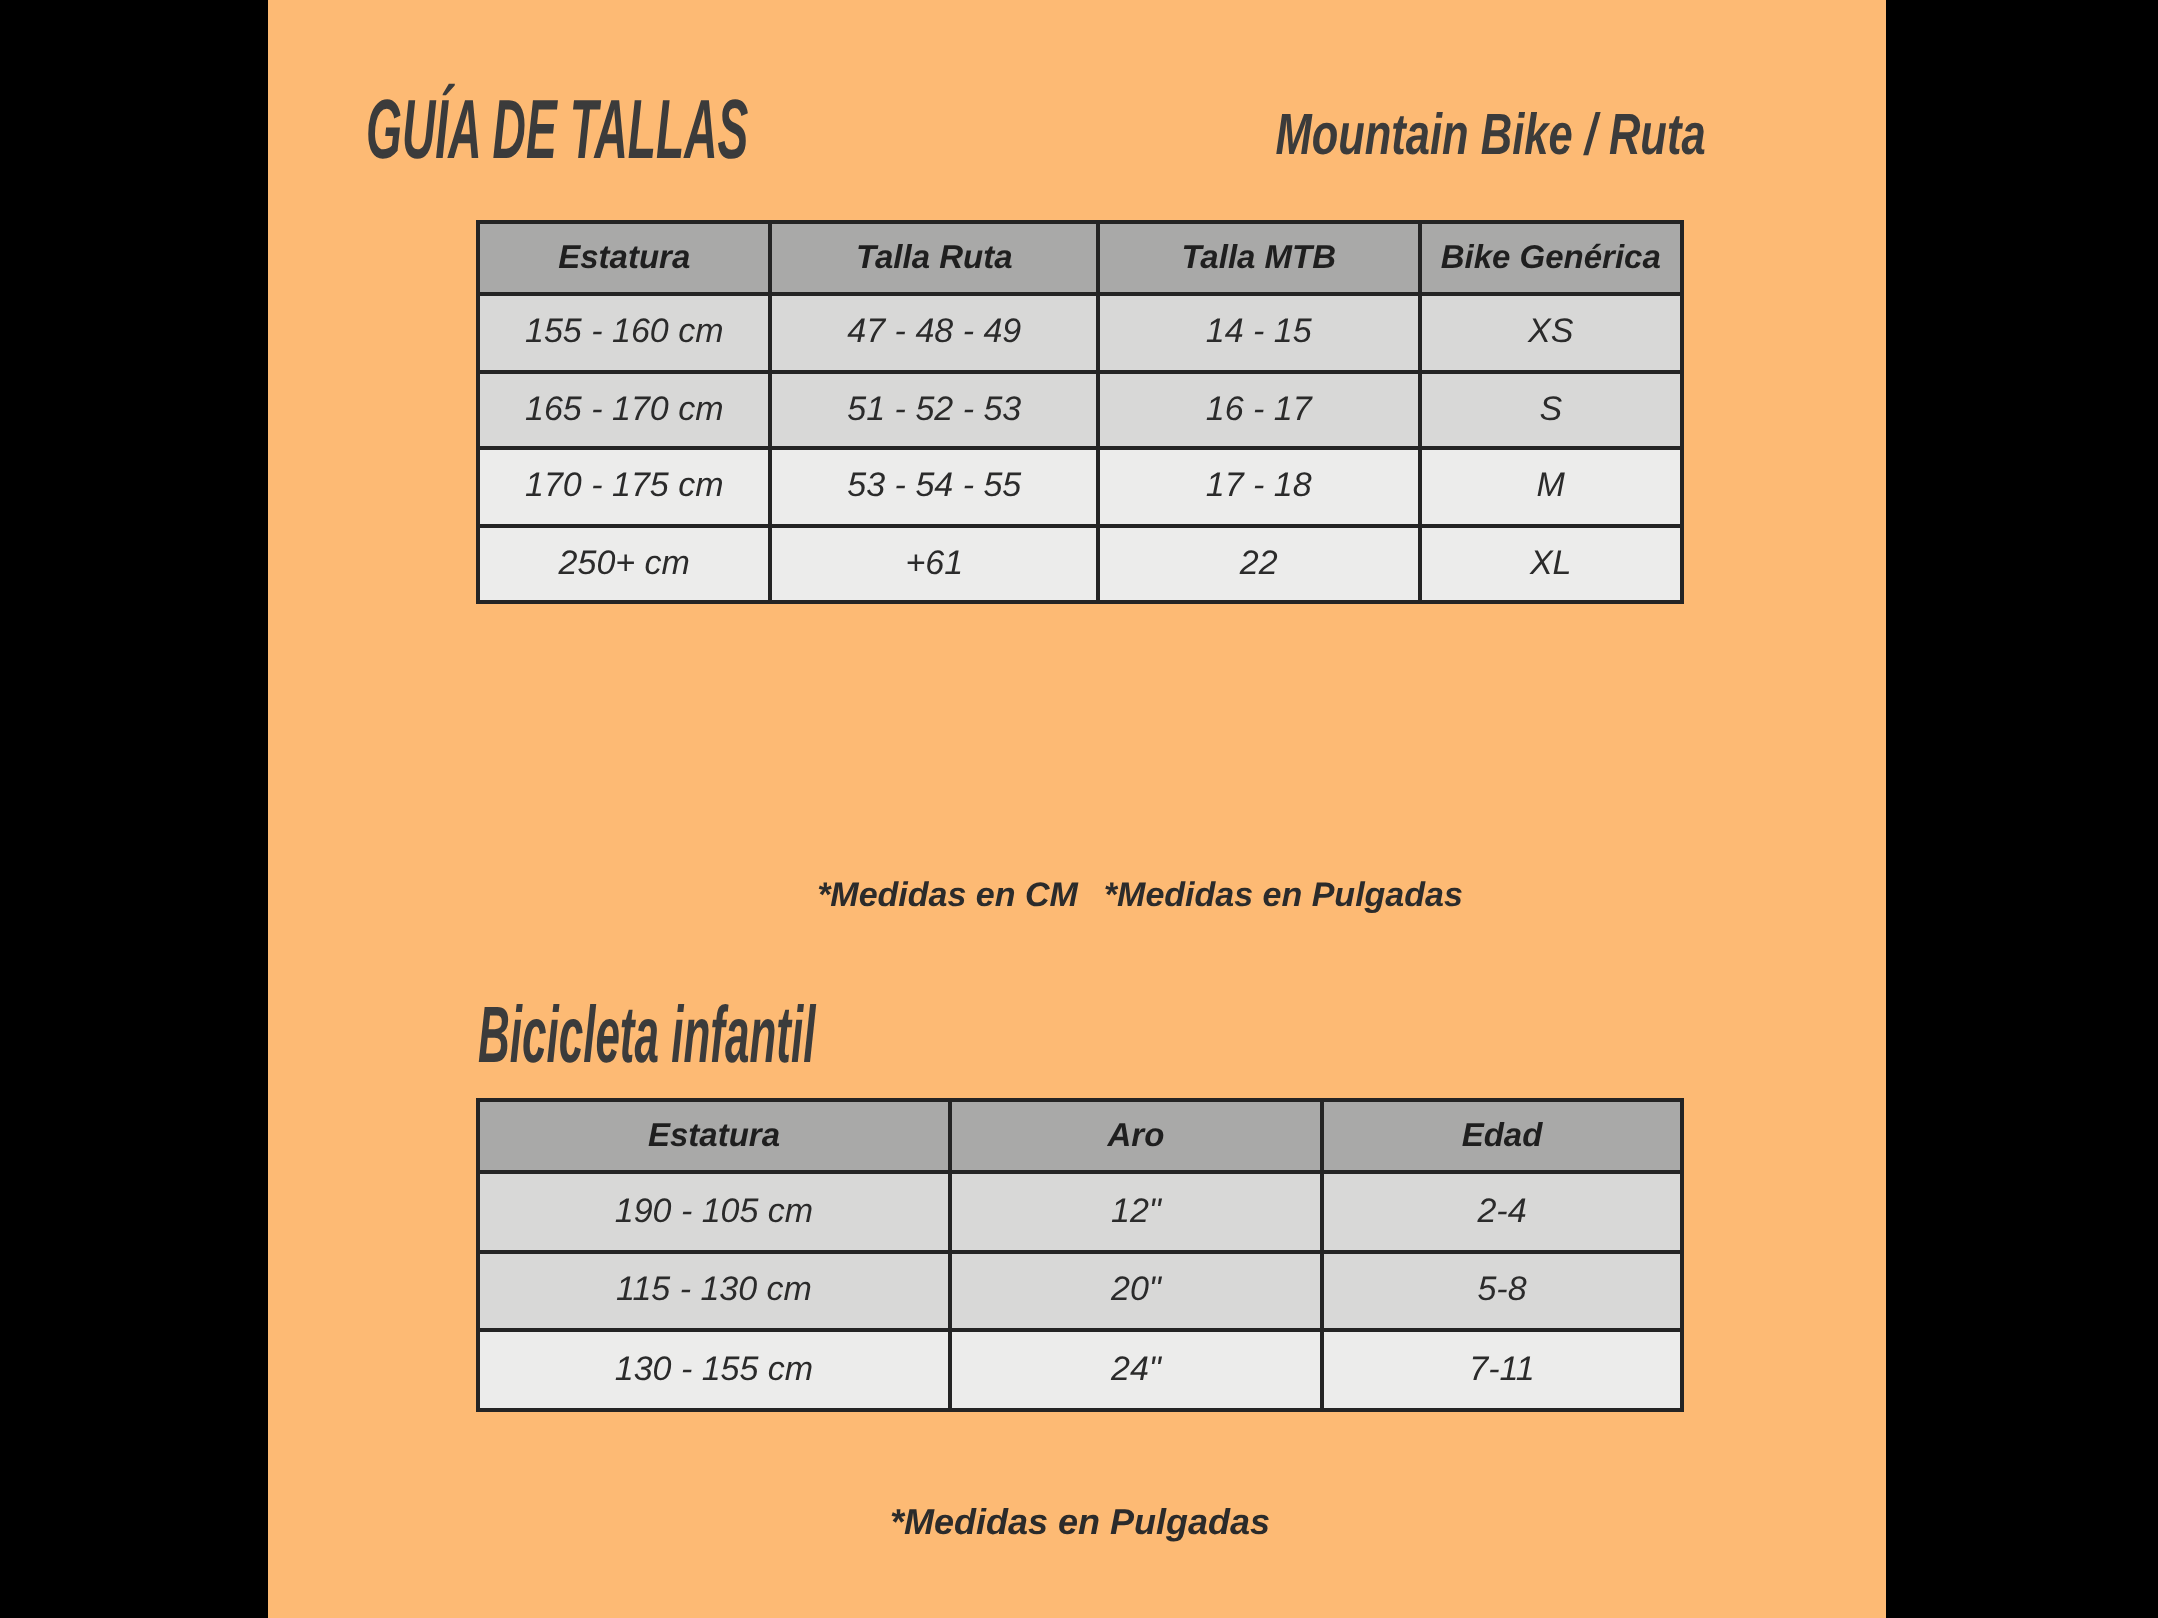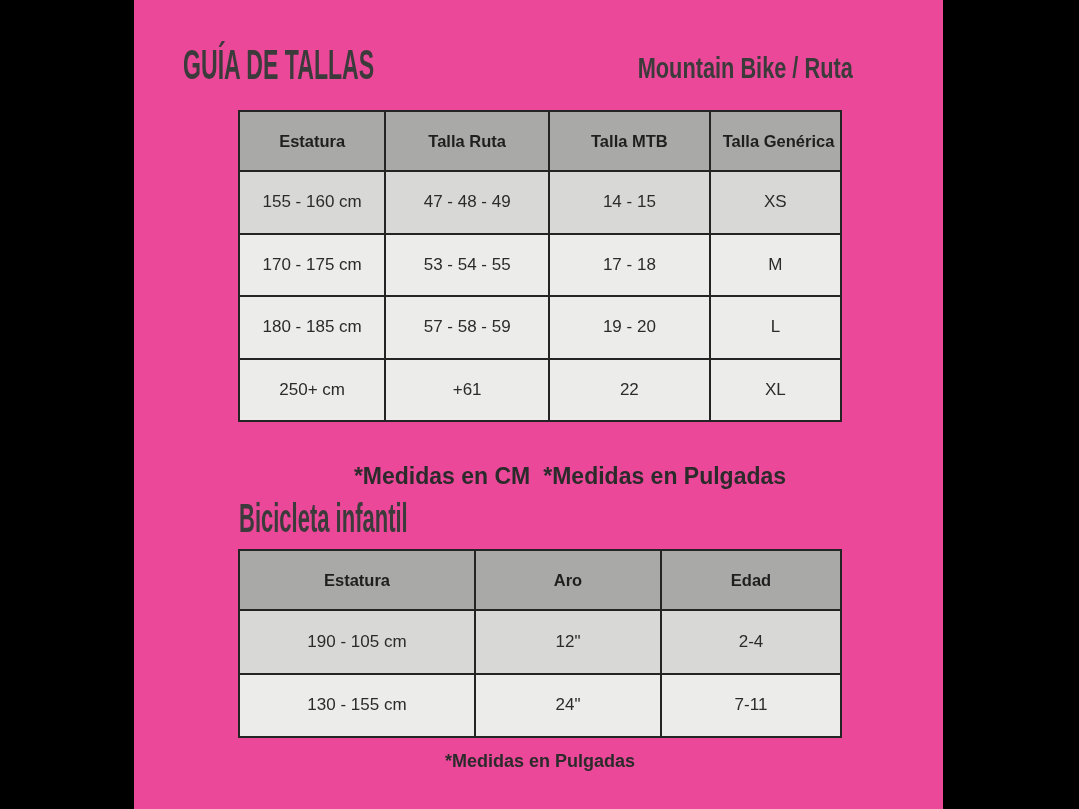--- a/index.html
+++ b/index.html
@@ -7,21 +7,22 @@
     width: 1079px; height: 809px;
     background: #000000;
     position: relative;
     font-family: "Liberation Sans", sans-serif;
     overflow: hidden;
   }
   .panel {
     position: absolute;
     left: 134px; top: 0;
     width: 809px; height: 809px;
-    background: #ec4899;
+    background: #fdba74;
+    font-style: italic;
   }
   .page-title {
     position: absolute;
     left: 49px; top: 44px;
     font-size: 42px; font-weight: 700;
     color: #3B3B3B;
     line-height: 1;
     white-space: nowrap;
     transform: scaleX(0.55);
     transform-origin: left top;
@@ -42,47 +43,47 @@
     border-collapse: collapse;
     table-layout: fixed;
     width: 604px;
   }
   table.adult { top: 110px; }
   table.kids  { top: 549px; }
   .size-table th, .size-table td {
     border: 2px solid #242424;
     text-align: center;
     vertical-align: middle;
-    padding: 12px;
+    padding: 0;
     color: #2B2B2B;
     font-size: 17px;
     overflow: hidden;
     white-space: nowrap;
   }
   .size-table th {
     background: #A9A9A8;
     font-weight: 700;
     height: 34px;
     font-size: 16.5px;
     color: #1F1F1F;
   }
   table.adult td { height: 36.5px; }
   table.kids  td { height: 37.5px; margin-top: 36px; }
   tr.dark  td { background: #D8D8D7; }
   tr.light td { background: #ECECEB; }
   .footnotes-row {
     position: absolute;
-    left: 104px; top: 463px;
+    left: 104px; top: 438px;
     width: 604px;
     display: flex;
     justify-content: center;
     gap: 13px;
     transform: translateX(30px);
     font-weight: 700;
-    font-size: 23px;
+    font-size: 17px;
     color: #2B2B2B;
   }
   .section-title {
     position: absolute;
     left: 105px; top: 498px;
     font-size: 40px; font-weight: 700;
     color: #3B3B3B;
     line-height: 1;
     white-space: nowrap;
     transform: scaleX(0.55);
@@ -111,41 +112,41 @@
       <col style="width:24.3%">
         <col style="width:27.2%">
         <col style="width:26.7%">
         <col style="width:21.8%">
     </colgroup>
     <thead>
       <tr>
         <th>Estatura</th>
         <th>Talla Ruta</th>
         <th>Talla MTB</th>
-        <th>Talla Genérica</th>
+        <th>Bike Genérica</th>
       </tr>
     </thead>
     <tbody>
       <tr class="dark">
         <td>155 - 160 cm</td>
         <td>47 - 48 - 49</td>
         <td>14 - 15</td>
         <td>XS</td>
       </tr>
+      <tr class="dark">
+        <td>165 - 170 cm</td>
+        <td>51 - 52 - 53</td>
+        <td>16 - 17</td>
+        <td>S</td>
+      </tr>
       <tr class="light">
         <td>170 - 175 cm</td>
         <td>53 - 54 - 55</td>
         <td>17 - 18</td>
         <td>M</td>
-      </tr>
-      <tr class="light">
-        <td>180 - 185 cm</td>
-        <td>57 - 58 - 59</td>
-        <td>19 - 20</td>
-        <td>L</td>
       </tr>
       <tr class="light">
         <td>250+ cm</td>
         <td>+61</td>
         <td>22</td>
         <td>XL</td>
       </tr>
     </tbody>
   </table>
 
@@ -168,20 +169,25 @@
         <th>Aro</th>
         <th>Edad</th>
       </tr>
     </thead>
     <tbody>
       <tr class="dark">
         <td>190 - 105 cm</td>
         <td>12"</td>
         <td>2-4</td>
       </tr>
+      <tr class="dark">
+        <td>115 - 130 cm</td>
+        <td>20"</td>
+        <td>5-8</td>
+      </tr>
       <tr class="light">
         <td>130 - 155 cm</td>
         <td>24"</td>
         <td>7-11</td>
       </tr>
     </tbody>
   </table>
 
   <div class="footnote-bottom">*Medidas en Pulgadas</div>
 

